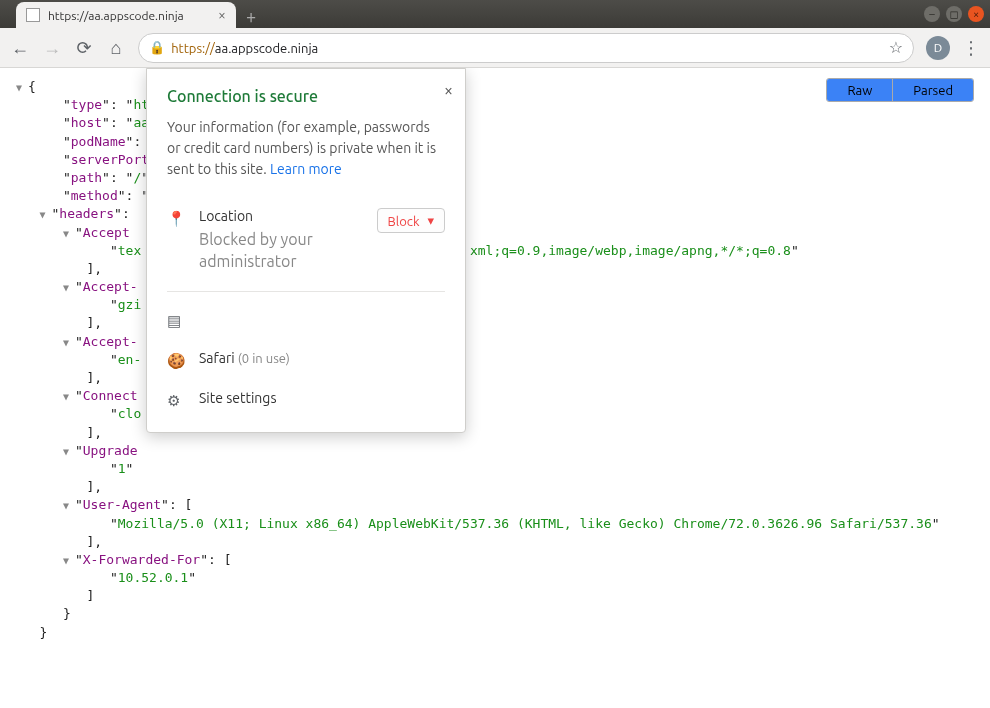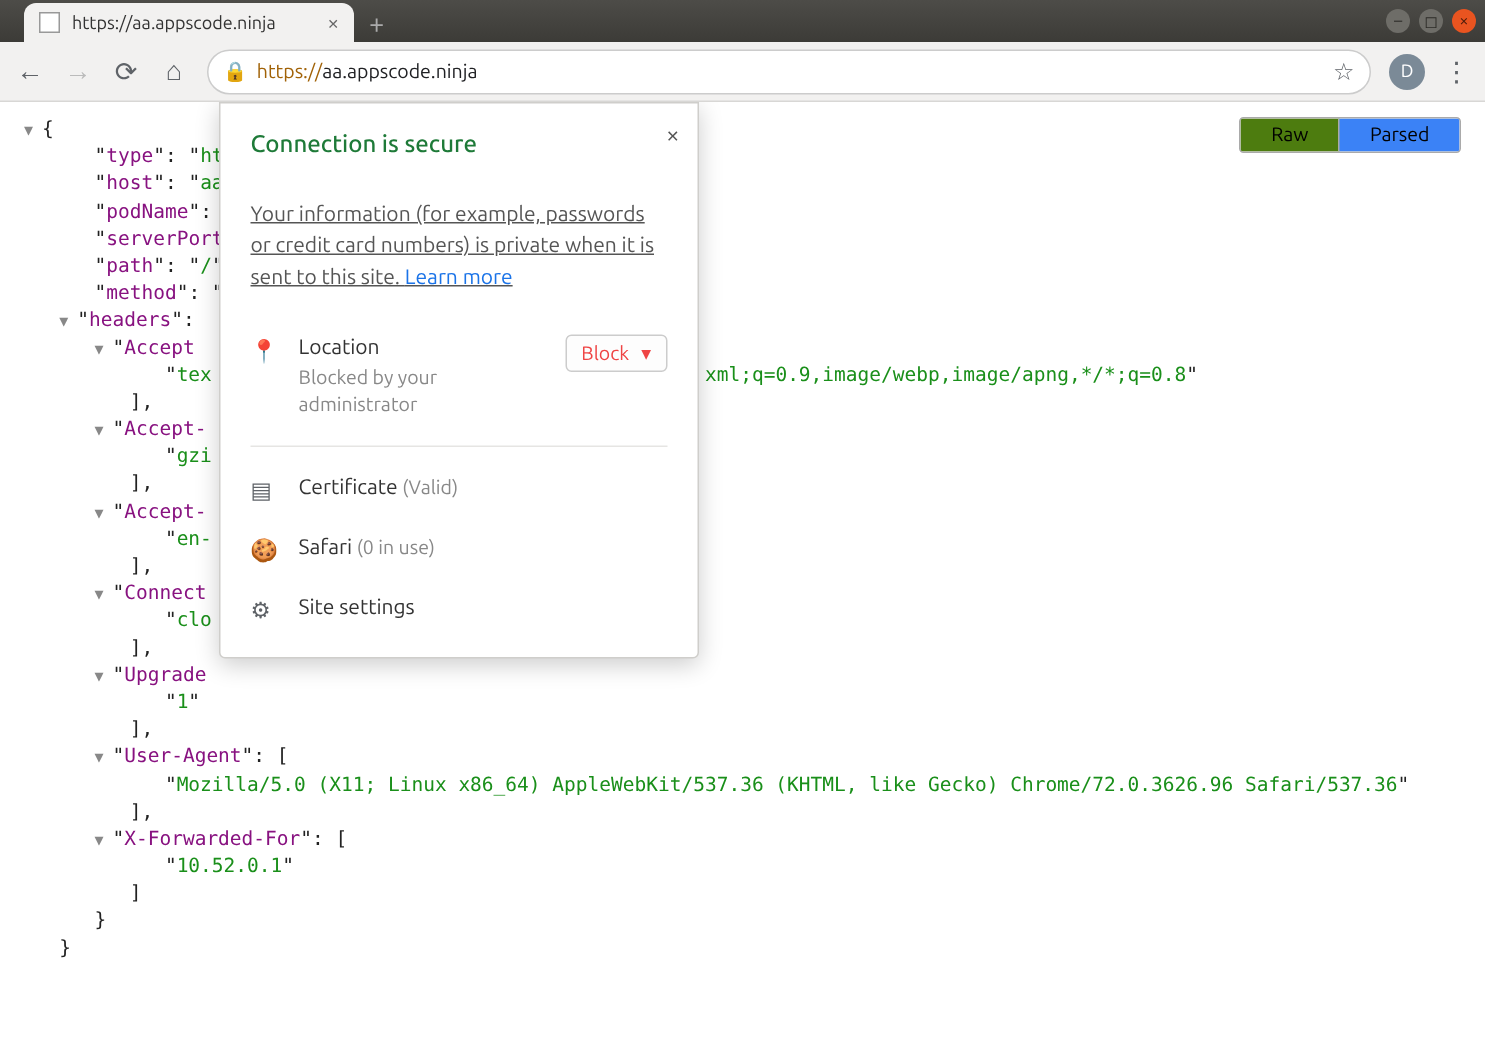--- a/index.html
+++ b/index.html
@@ -101,21 +101,21 @@
   right: 16px;
   top: 10px;
   display: flex;
   border: 1px solid #aaa;
   border-radius: 3px;
   overflow: hidden;
   font-size: 13px;
 }
 .json-toggle .btn {
   padding: 4px 20px;
-  background: #4d7c0f;
+  background: #3b82f6;
   border-right: 1px solid #aaa;
 }
 .json-toggle .btn:last-child { border-right: none; background: #3b82f6; }
 .json {
   font-family: "DejaVu Sans Mono", monospace;
   font-size: 13px;
   color: #222;
   padding: 10px 16px;
   line-height: 1.4;
   white-space: pre;
@@ -129,33 +129,33 @@
   top: 0;
   width: 320px;
   background: #fff;
   border: 1px solid #cfcecb;
   border-radius: 0 0 4px 4px;
   box-shadow: 0 4px 16px rgba(0,0,0,.2);
   padding: 18px 20px 12px;
   color: #333;
 }
 .popup .close { position:absolute; right:12px; top:12px; color:#555; font-size:16px;}
-.popup h3 { color: #1e7a38; font-size: 16px; font-weight: 500; margin-bottom: 27px;}
-.popup .desc { color: #555; font-size: 14px; line-height: 1.5; margin-bottom: 18px; text-decoration: underline;}
+.popup h3 { color: #1e7a38; font-size: 16px; font-weight: 500; margin-bottom: 12px;}
+.popup .desc { color: #555; font-size: 14px; line-height: 1.5; margin-bottom: 18px;}
 .popup .desc a { color: #1a73e8; text-decoration: none;}
 .popup .row {
   display: flex;
   align-items: flex-start;
   gap: 14px;
   padding: 10px 0;
 }
 .popup .row .icn { width:18px; color:#5f6368; font-size:15px; padding-top:2px;}
 .popup .row .txt { flex:1; }
 .popup .row .txt .main { color:#333; font-size:14px; }
-.popup .row .txt .sub { color:#888; font-size:13px; margin-top:4px; line-height:1.4;}
+.popup .row .txt .sub { color:#888; font-size:16px; margin-top:4px; line-height:1.4;}
 .popup .row .txt .paren { color:#888; }
 .popup .block-btn {
   border: 1px solid #ccc;
   border-radius: 4px;
   padding: 4px 10px;
   font-size: 13px;
   color: #ef4444;
   background: #fdfdfd;
   display:flex; align-items:center; gap:8px;
 }
@@ -248,21 +248,20 @@
       <div class="block-btn">
         <span>Block</span>
           <span>▾</span>
       </div>
     </div>
 
     <div class="sep"></div>
 
     <div class="row">
       <span class="icn">▤</span>
-      <div class="txt"><span class="main">Certificate</span><span class="paren"> (Valid)</span></div>
     </div>
     <div class="row">
       <span class="icn">🍪</span>
       <div class="txt"><span class="main">Safari</span><span class="paren"> (0 in use)</span></div>
     </div>
     <div class="row">
       <span class="icn">⚙</span>
       <div class="txt"><span class="main">Site settings</span></div>
     </div>
   </div>

